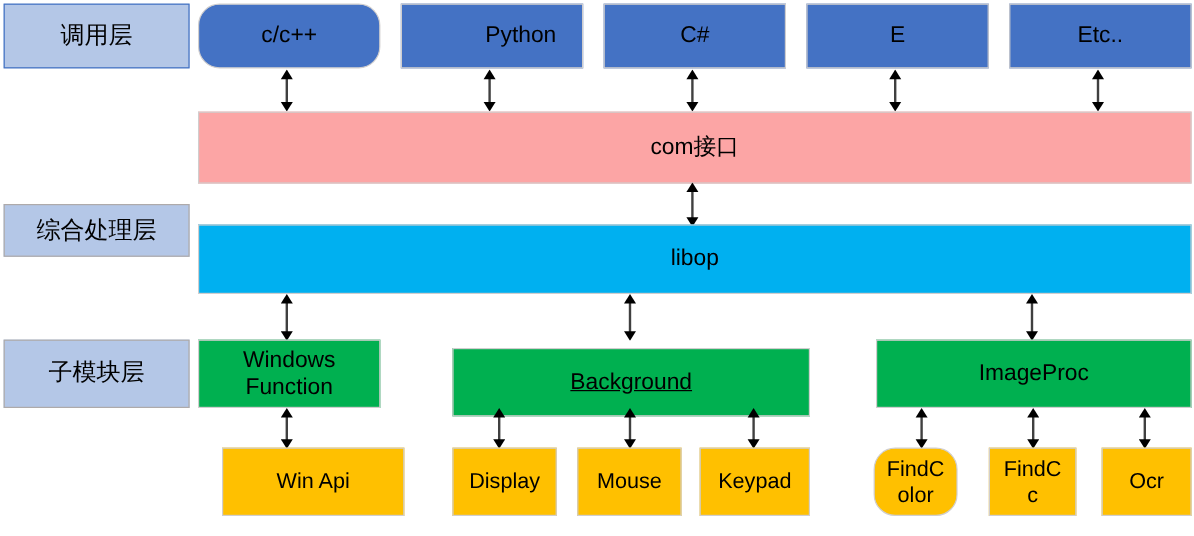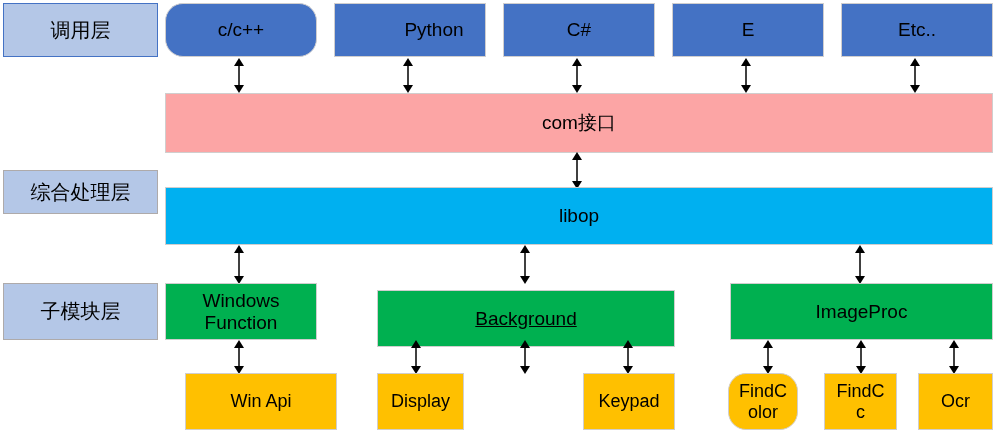--- a/index.html
+++ b/index.html
@@ -201,20 +201,21 @@
   <div class="arrow" style="left:947px; top:340px;">
     <svg width="14" height="34">
         <line x1="7" y1="6" x2="7" y2="28" stroke="#404040" stroke-width="2"></line>
         <polygon points="7,0 2,8 12,8" fill="#000"></polygon>
         <polygon points="7,34 2,26 12,26" fill="#000"></polygon>
       </svg>
   </div>
 
   <div class="box base-box" style="left:165px; top:373px; width:152px; height:57px;margin-left:20px;">Win Api</div>
   <div class="box base-box" style="left:377px; top:373px; width:87px; height:57px;">Display</div>
+  <div class="box base-box" style="left:481px; top:373px; width:87px; height:57px;">Mouse</div>
   <div class="box base-box" style="left:583px; top:373px; width:92px; height:57px;">Keypad</div>
   <div class="box base-box" style="left:728px; top:373px; width:70px; height:57px;border-radius:18px;">FindC
 olor</div>
   <div class="box base-box" style="left:824px; top:373px; width:73px; height:57px;">FindC
 c</div>
   <div class="box base-box" style="left:918px; top:373px; width:75px; height:57px;">Ocr</div>
 
 </div>
 
 </body></html>

